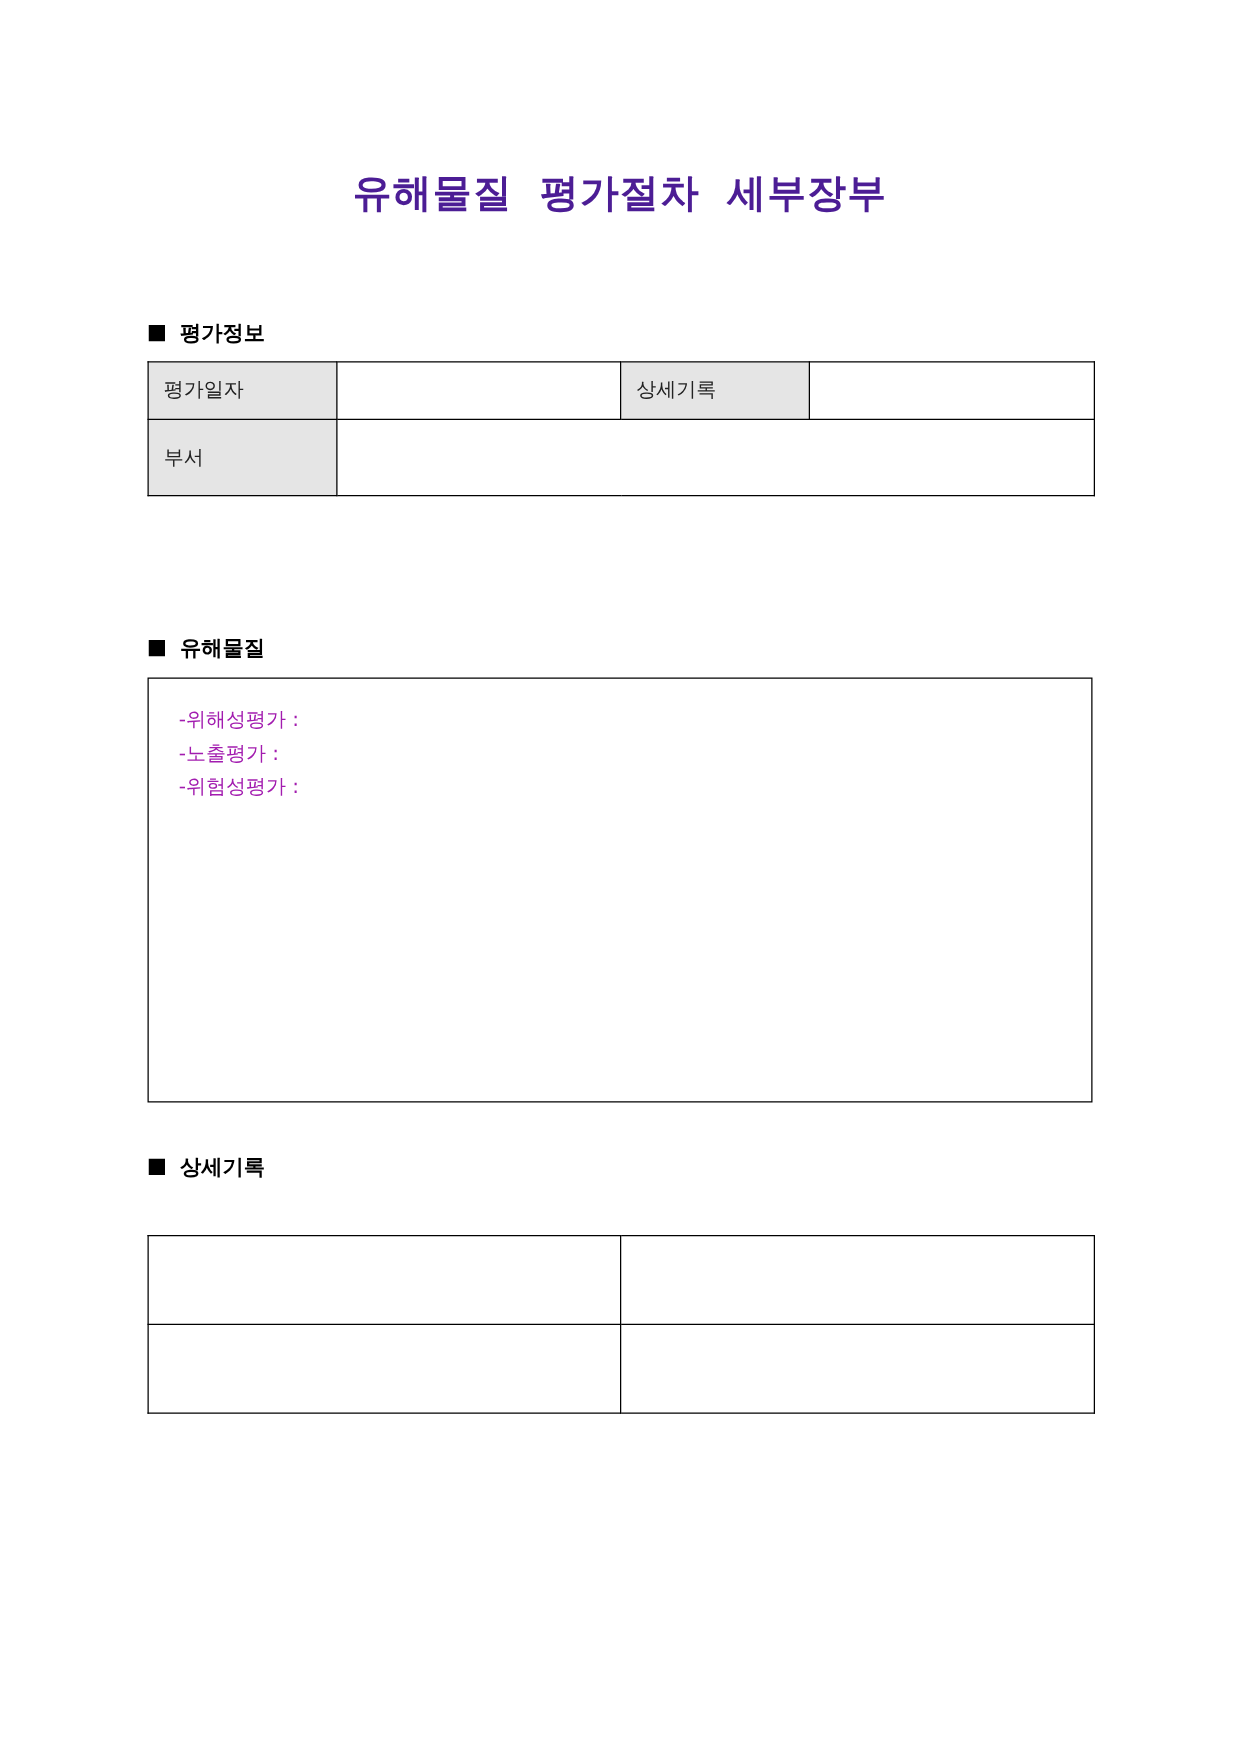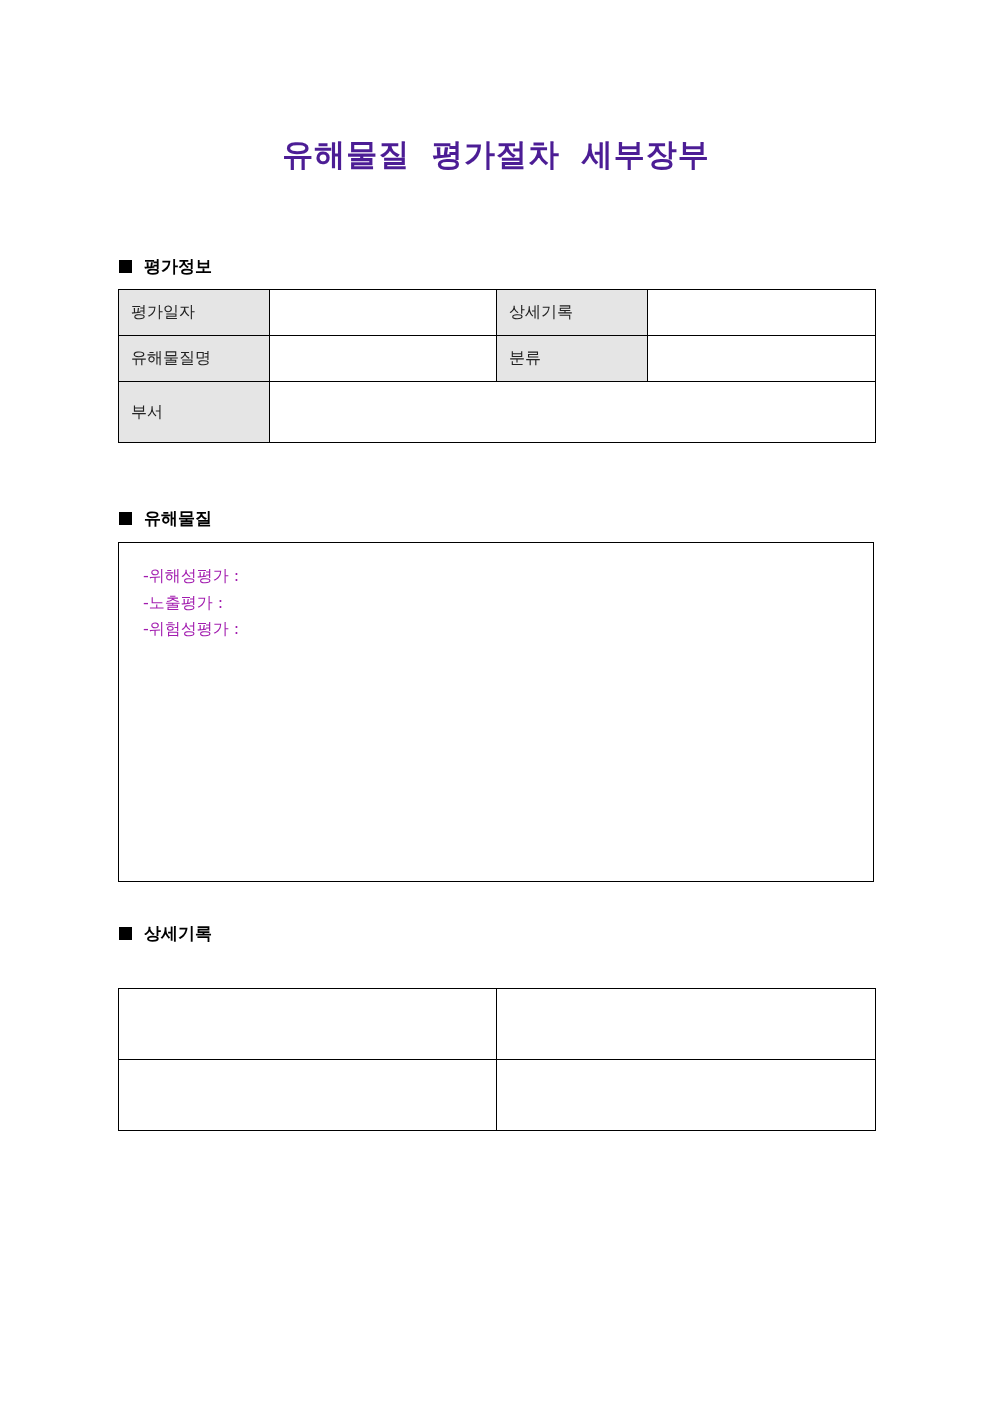--- a/index.html
+++ b/index.html
@@ -29,26 +29,20 @@
       <col style="width:151px">
       <col style="width:227px">
       <col style="width:151px">
       <col style="width:228px">
     </colgroup>
   <tbody>
       <tr style="height:43px">
     <td class="label">평가일자</td>
     <td></td>
     <td class="label">상세기록</td>
-    <td></td>
-  </tr>
-  <tr style="height:42px">
-    <td class="label">유해물질명</td>
-    <td></td>
-    <td class="label">분류</td>
     <td></td>
   </tr>
   <tr style="height:61px">
     <td class="label">부서</td>
     <td colspan="3"></td>
   </tr>
 </tbody>
   </table>
 
 <div class="section-head" style="top:507px;">

